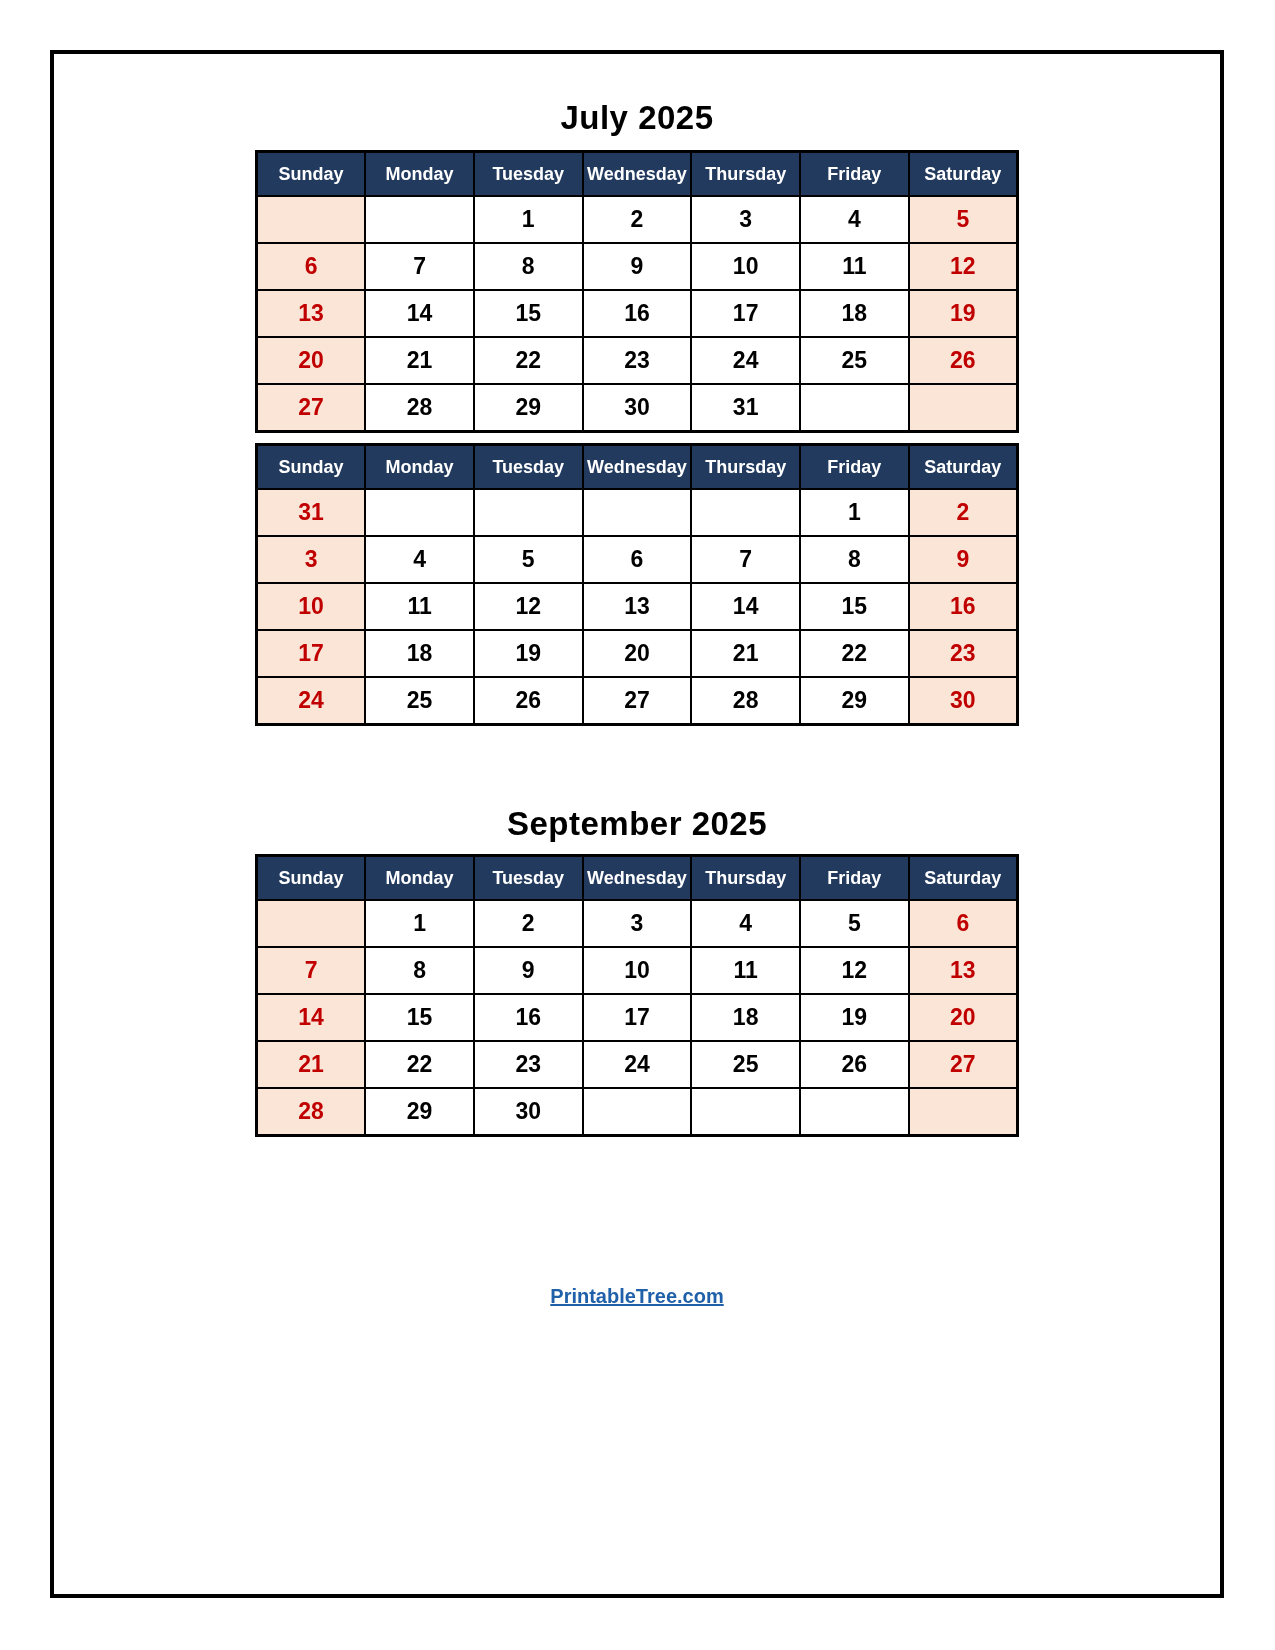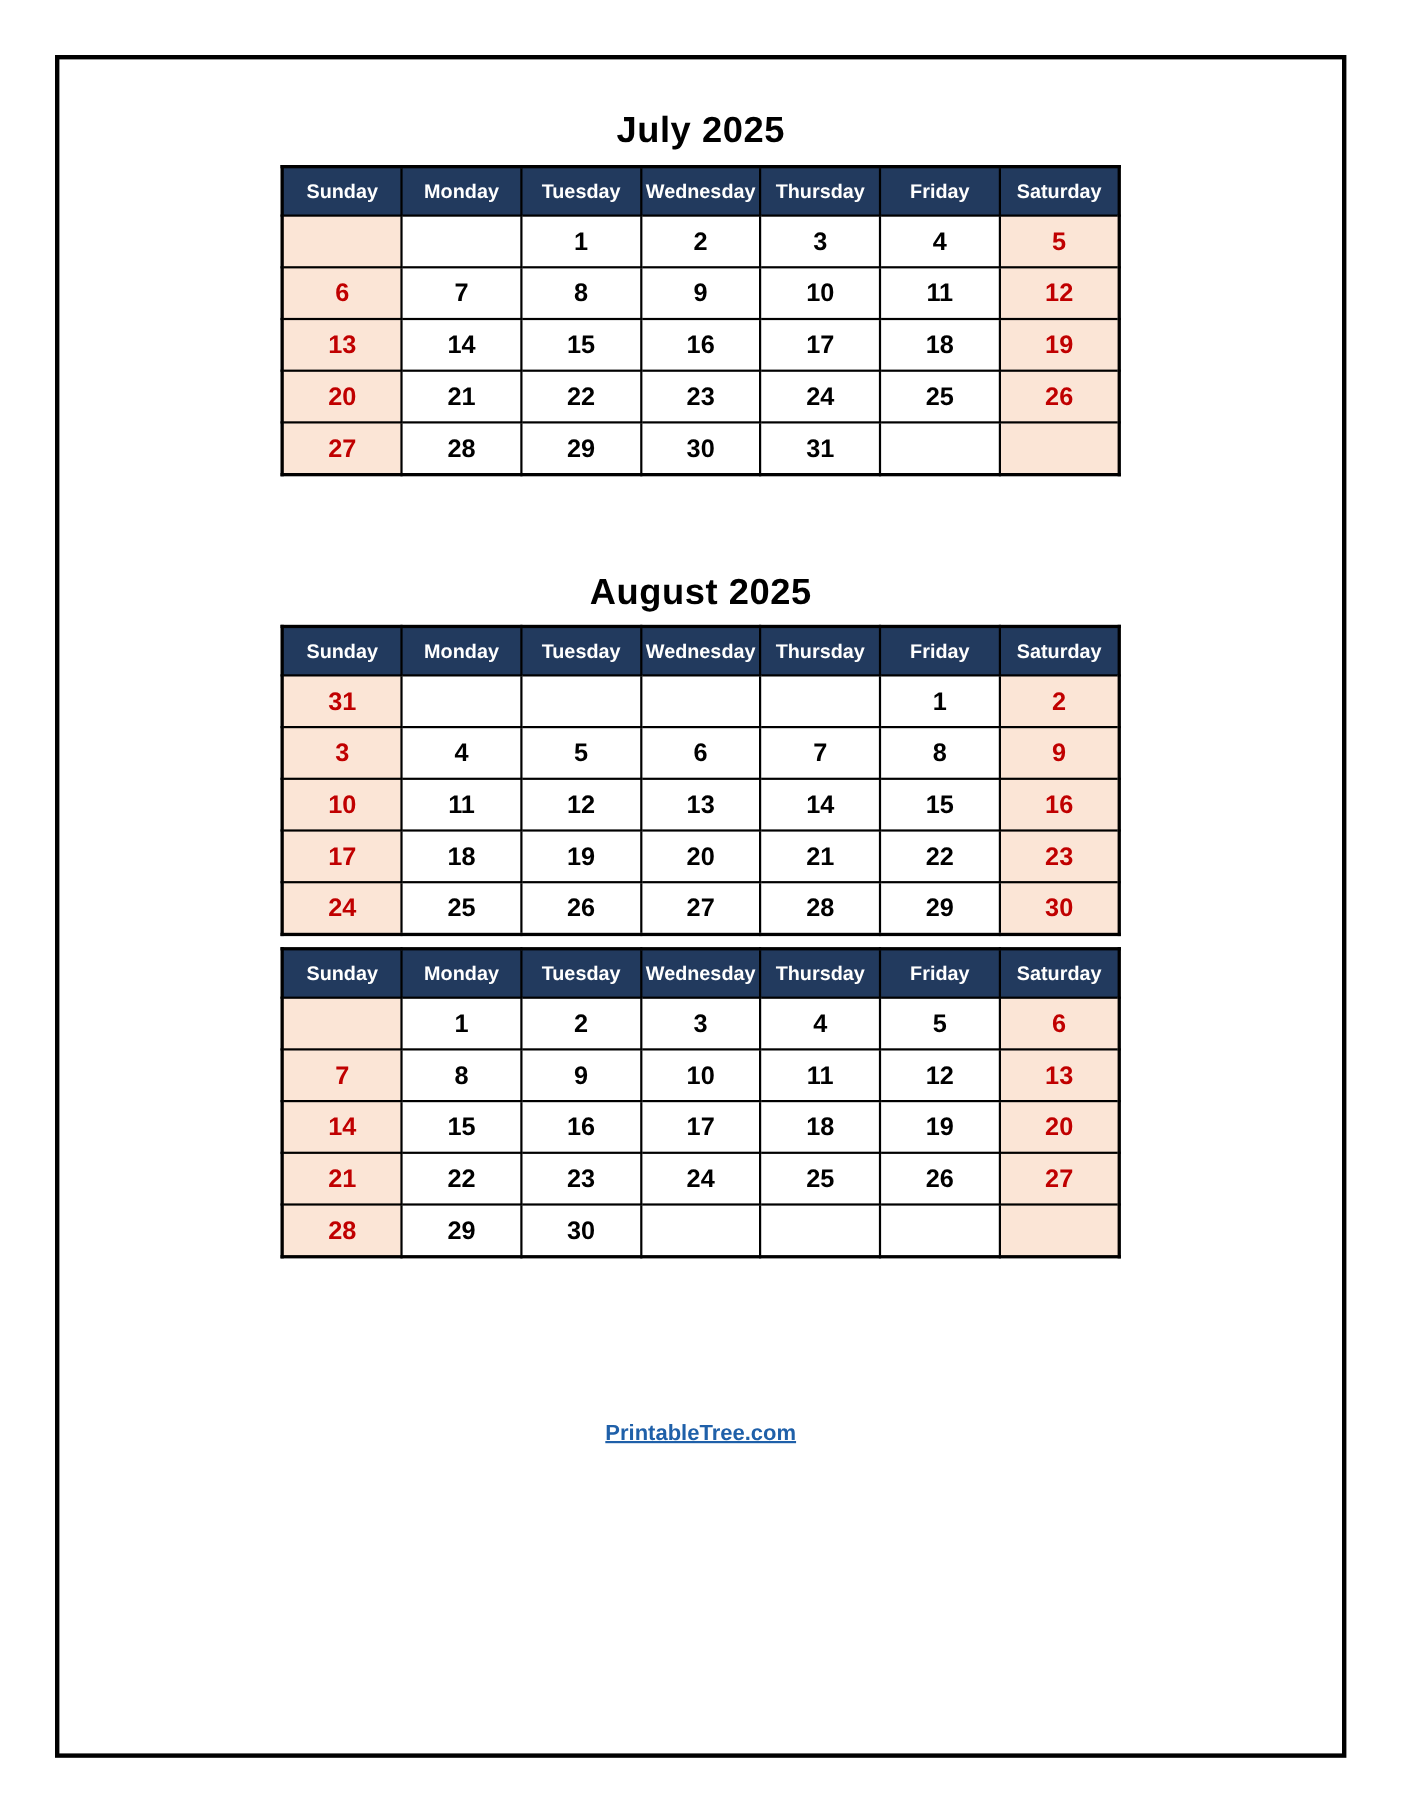--- a/index.html
+++ b/index.html
@@ -162,21 +162,20 @@
               <td>30</td>
               <td>31</td>
               <td></td>
               <td class="weekend"></td>
             </tr>
           </tbody>
     </table>
   </section>
 
   <section class="month month-august">
-    <h2 class="month-title">August 2025</h2>
     <table class="calendar">
       <thead>
         <tr>
               <th>Sunday</th>
               <th>Monday</th>
               <th>Tuesday</th>
               <th>Wednesday</th>
               <th>Thursday</th>
               <th>Friday</th>
               <th>Saturday</th>
@@ -226,20 +225,21 @@
               <td>27</td>
               <td>28</td>
               <td>29</td>
               <td class="weekend">30</td>
             </tr>
           </tbody>
     </table>
   </section>
 
   <section class="month month-september">
+    <h2 class="month-title">September 2025</h2>
     <table class="calendar">
       <thead>
         <tr>
               <th>Sunday</th>
               <th>Monday</th>
               <th>Tuesday</th>
               <th>Wednesday</th>
               <th>Thursday</th>
               <th>Friday</th>
               <th>Saturday</th>

